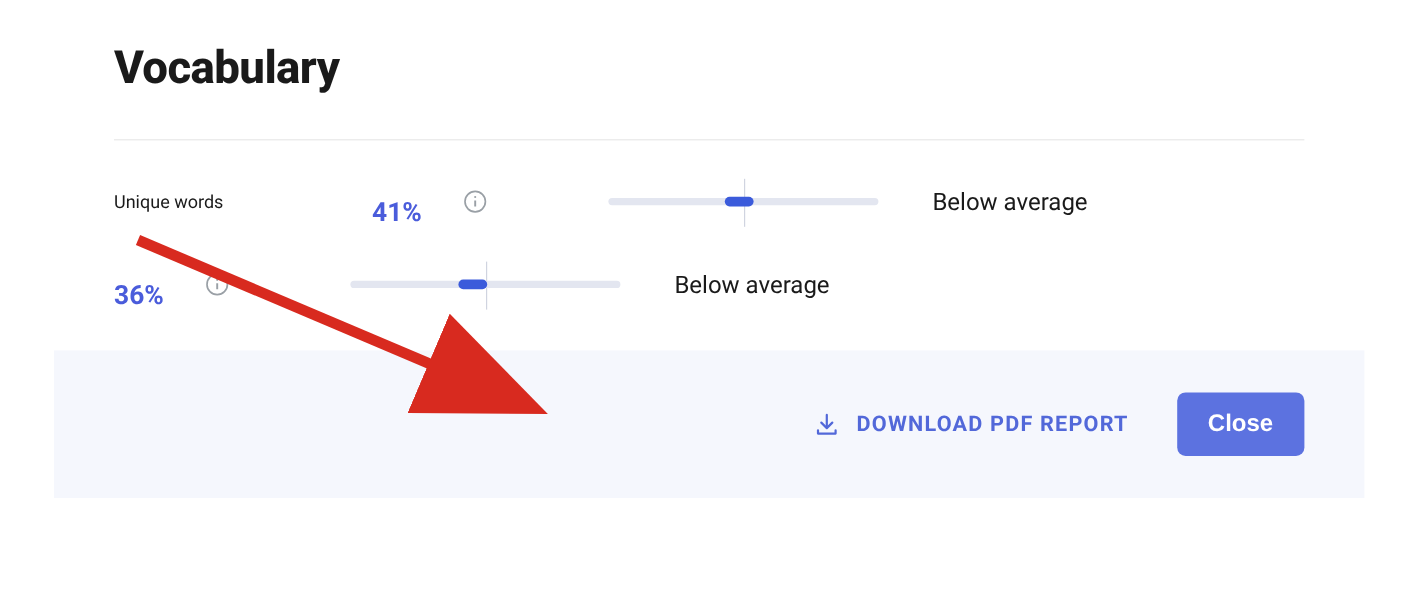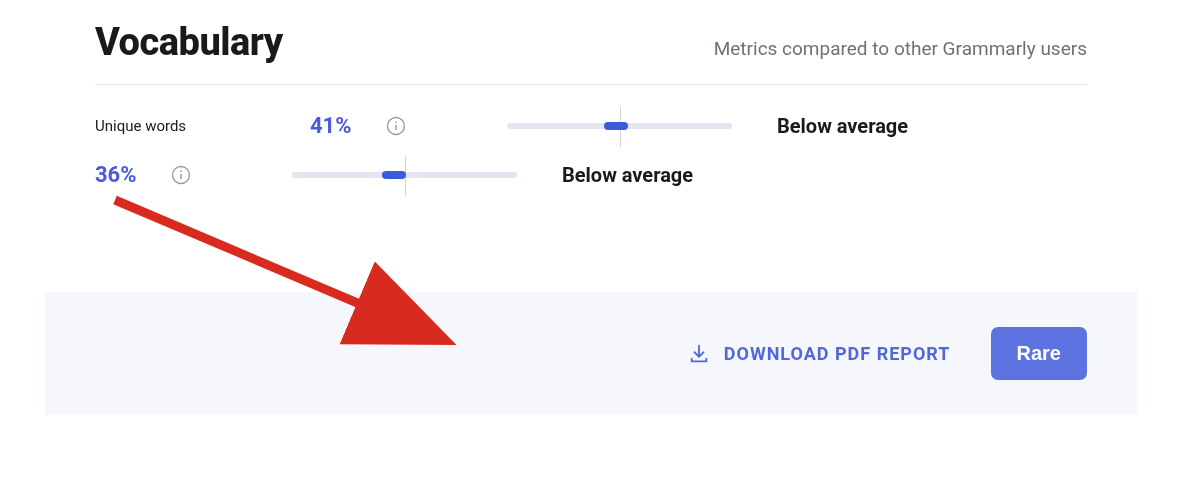--- a/index.html
+++ b/index.html
@@ -14,22 +14,23 @@
       height: 500px;
       position: relative;
     }
     .content-area {
       padding: 20px 95px 0 95px;
     }
     .header-row {
       display: flex;
       align-items: baseline;
       justify-content: space-between;
-      padding-bottom: 20px;
+      padding-bottom: 37px;
       border-bottom: 1px solid #e8e8e8;
+      margin-top: 15px;
     }
     .section-title {
       font-size: 38px;
       font-weight: 800;
       color: #1a1a1a;
       letter-spacing: -0.5px;
     }
     .section-subtitle {
       font-size: 19px;
       color: #6d7278;
@@ -47,20 +48,21 @@
       width: 215px;
       font-size: 15px;
       color: #1a1a1a;
       font-weight: 400;
     }
     .metric-value {
       width: 75px;
       font-size: 22px;
       font-weight: 700;
       color: #4a5cdb;
+      margin-top: 20px;
     }
     .info-icon {
       width: 22px;
       height: 22px;
       margin-right: 100px;
       display: inline-flex;
       align-items: center;
       justify-content: center;
     }
     .info-icon svg {
@@ -91,21 +93,21 @@
       position: absolute;
       left: 50%;
       top: -16px;
       width: 1px;
       height: 40px;
       background: #d0d4e0;
     }
     .metric-assessment {
       font-size: 20px;
       color: #1a1a1a;
-      font-weight: 700;
+      font-weight: 400;
     }
     .footer-bar {
       position: absolute;
       left: 45px;
       right: 45px;
       top: 292px;
       background: #f5f7fd;
       padding: 35px 50px;
       display: flex;
       align-items: center;
@@ -142,21 +144,20 @@
       pointer-events: none;
       z-index: 10;
     }
   </style>
 </head>
 <body>
 
 <div class="content-area">
   <div class="header-row">
     <h2 class="section-title">Vocabulary</h2>
-    <div class="section-subtitle">Metrics compared to other Grammarly users</div>
   </div>
 
   <div class="metrics">
 
     <div class="metric-row">
       <div class="metric-label">Unique words</div>
       <div class="metric-value">41%</div>
       <span class="info-icon">
         <svg viewBox="0 0 20 20" fill="none" stroke="#9aa0a6" stroke-width="1.4">
           <circle cx="10" cy="10" r="8.5"></circle>
@@ -196,21 +197,21 @@
 
 <div class="footer-bar">
   <a class="download-link">
     <svg viewBox="0 0 24 24" fill="none" stroke="#5268d9" stroke-width="2" stroke-linecap="round" stroke-linejoin="round">
       <path d="M12 3 L12 14"></path>
       <path d="M7 10 L12 15 L17 10"></path>
       <path d="M4 17 L4 20 L20 20 L20 17"></path>
     </svg>
     <span>DOWNLOAD PDF REPORT</span>
   </a>
-  <button class="close-btn">Rare</button>
+  <button class="close-btn">Close</button>
 </div>
 
 <svg class="annotation-arrow" style="left:95px; top:180px; width:380px; height:200px;">
   <defs>
     <marker id="arrowhead" markerWidth="12" markerHeight="10" refX="10" refY="5" orient="auto">
       <polygon points="0 0, 12 5, 0 10" fill="#d82a1f"></polygon>
     </marker>
   </defs>
   <line x1="20" y1="20" x2="345" y2="158" stroke="#d82a1f" stroke-width="9" marker-end="url(#arrowhead)"></line>
 </svg>

